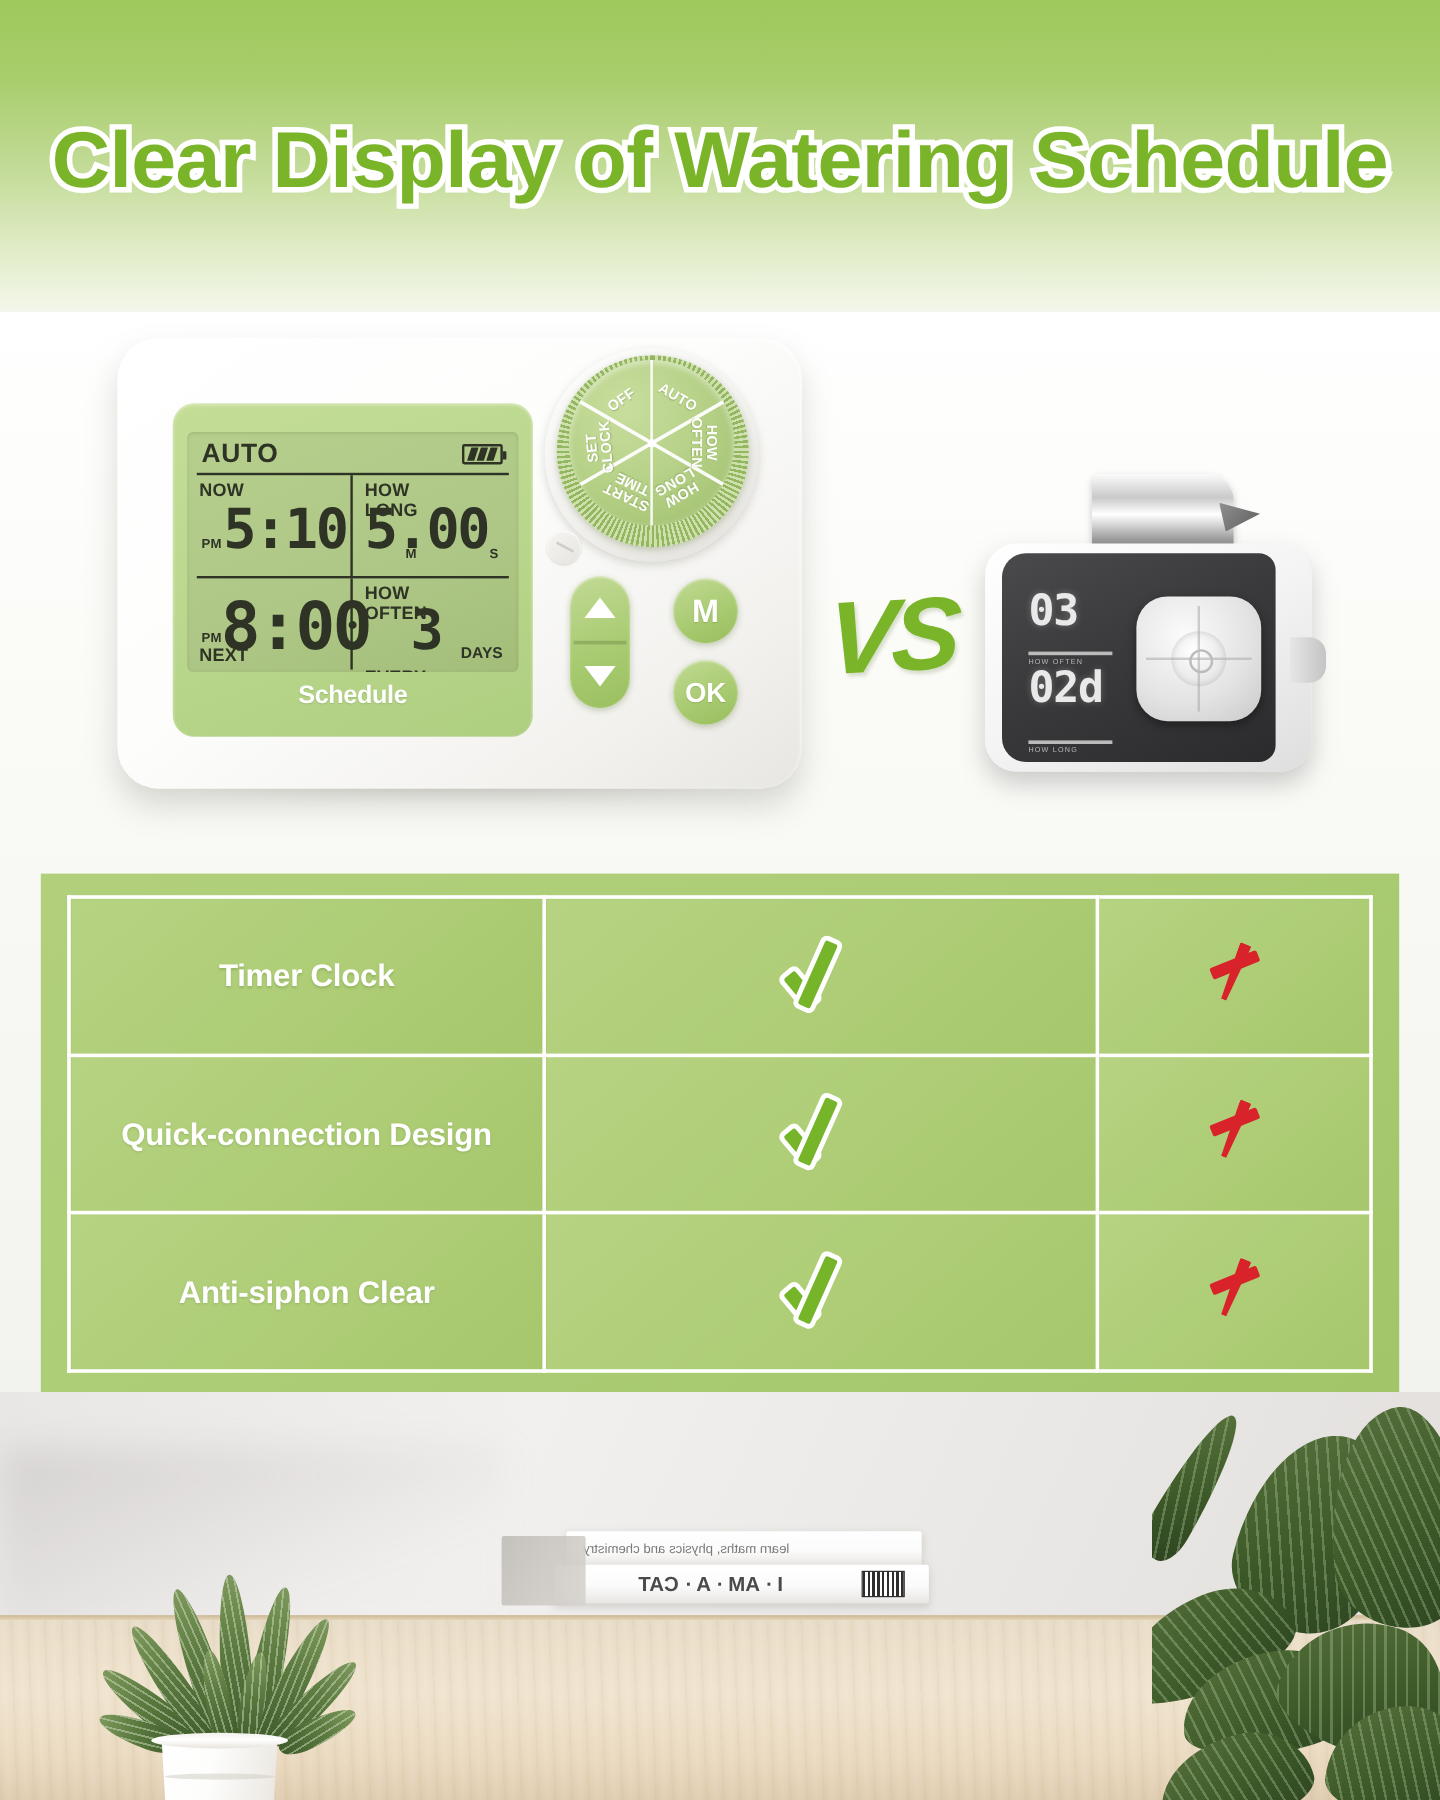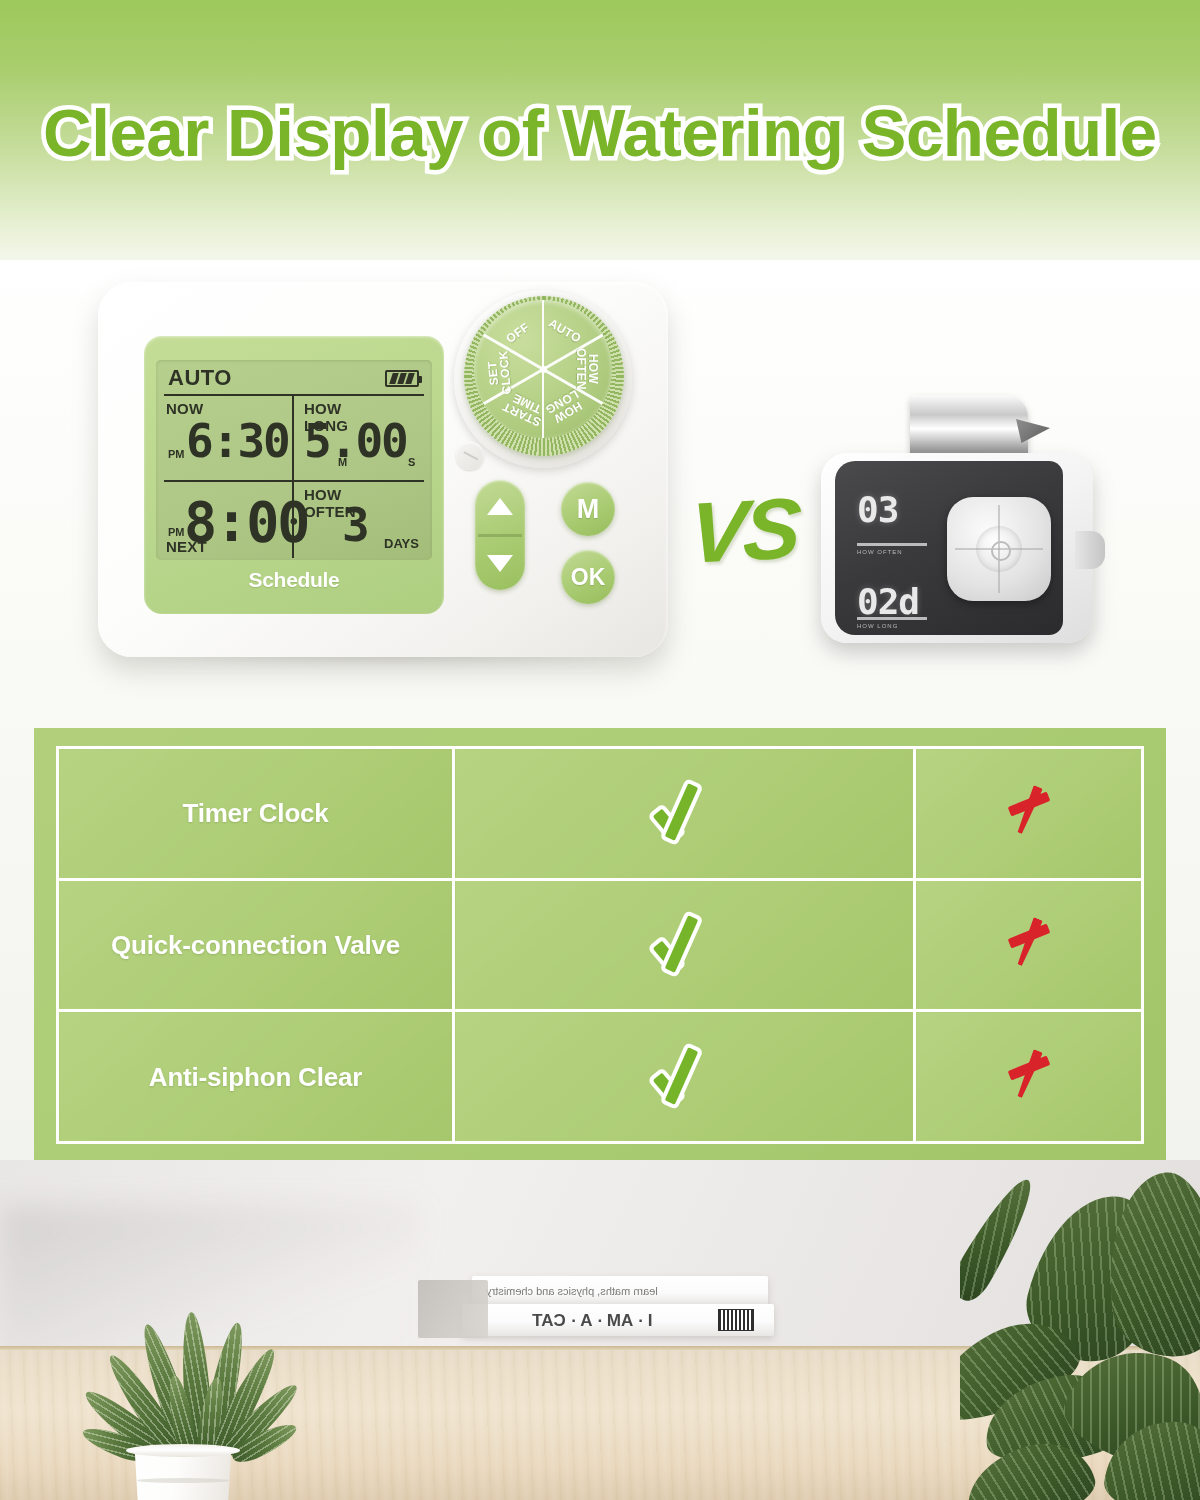--- a/index.html
+++ b/index.html
@@ -420,21 +420,21 @@
       </div>
 
       <div class="lcd-hline"></div>
       <div class="lcd-hline2"></div>
       <div class="lcd-vline1"></div>
       <div class="lcd-vline2"></div>
 
       <div class="q">
         <span class="q-label" style="left:10px; top:40px;">NOW</span>
         <span class="unit" style="left:12px; top:88px;">PM</span>
-        <span class="seg" style="left:30px; top:54px; font-size:46px;">6:30</span>
+        <span class="seg" style="left:30px; top:54px; font-size:46px;">5:10</span>
       </div>
 
       <div class="q">
         <span class="q-label" style="left:148px; top:40px;">HOW LONG</span>
         <span class="seg" style="left:148px; top:54px; font-size:46px;">5.00</span>
         <span class="unit" style="left:182px; top:96px;">M</span>
         <span class="unit" style="left:252px; top:96px;">S</span>
       </div>
 
       <div class="q">
@@ -494,21 +494,21 @@
 <div class="vs">VS</div>
 
 <div class="comp">
   <div class="comp-clip"></div>
   <div class="comp-body">
     <div class="comp-knob-side"></div>
     <div class="comp-screen">
       <span class="comp-seg" style="left:22px; top:28px;">03</span>
       <div class="comp-bar" style="left:22px; top:82px; width:70px;"></div>
       <span class="comp-tiny" style="left:22px; top:88px;">HOW OFTEN</span>
-      <span class="comp-seg" style="left:22px; top:120px;">02d</span>
+      <span class="comp-seg" style="left:22px; top:92px;">02d</span>
       <div class="comp-bar" style="left:22px; top:156px; width:70px;"></div>
       <span class="comp-tiny" style="left:22px; top:162px;">HOW LONG</span>
 
       <div class="comp-dial">
         <span class="cross-h"></span>
         <span class="cross-v"></span>
       </div>
     </div>
   </div>
 </div>
@@ -530,21 +530,21 @@
         <td>
           <span class="tick"></span>
         </td>
         <td>
           <span class="xmark"></span>
         </td>
       </tr>
 
       <tr>
         <td>
-          <span class="feat">Quick-connection Valve</span>
+          <span class="feat">Quick-connection Design</span>
         </td>
         <td>
           <span class="tick"></span>
         </td>
         <td>
           <span class="xmark"></span>
         </td>
       </tr>
 
       <tr>

